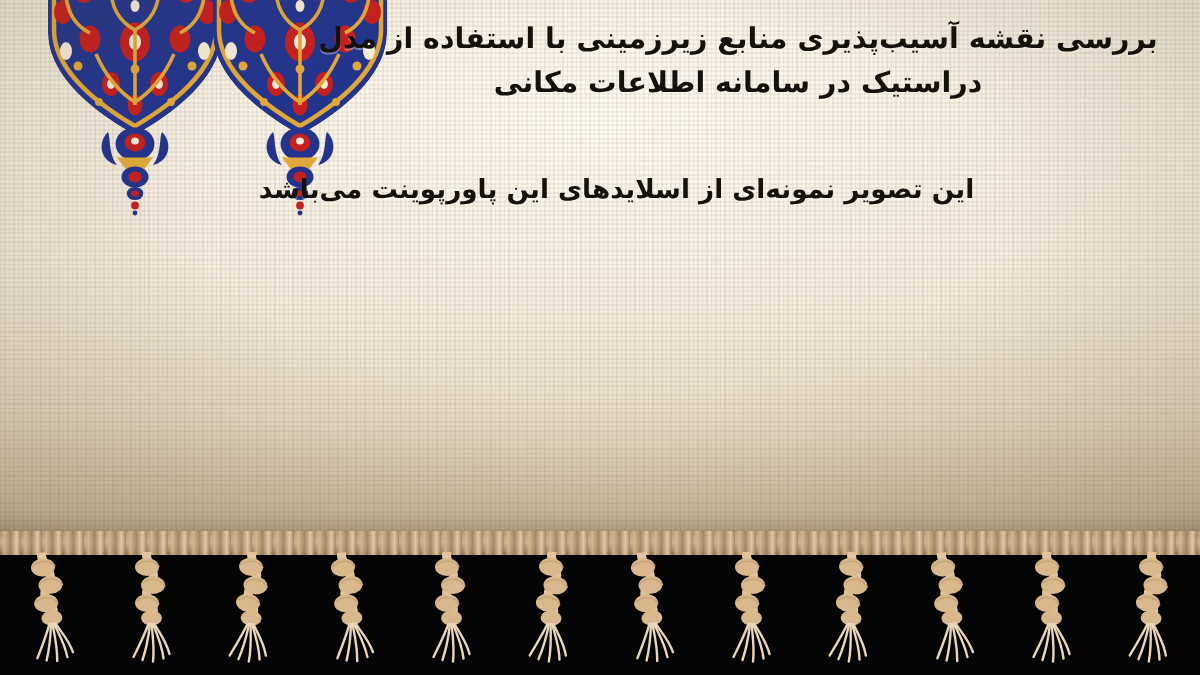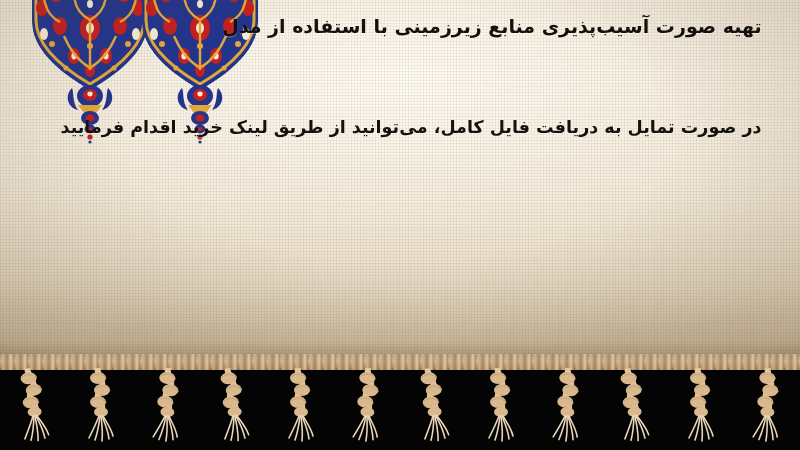--- a/index.html
+++ b/index.html
@@ -282,25 +282,26 @@
         <circle cx="28" cy="60" r="1.6" fill="#23348c"></circle>
       </g>
     </svg>
   </div>
 
   <div class="vignette"></div>
 
   <div class="text-layer">
 
     <div class="title">
-      <span class="l1">تهیه صورت آسیب‌پذیری منابع زیرزمینی با استفاده از مدل</span>
+      <span class="l1">بررسی نقشه آسیب‌پذیری منابع زیرزمینی با استفاده از مدل</span>
+      <span class="l2">دراستیک در سامانه اطلاعات مکانی</span>
     </div>
 
     <div class="body-block">
-      <div class="body-line">در صورت تمایل به دریافت فایل کامل، می‌توانید از طریق لینک خرید اقدام فرمایید</div>
+      <div class="body-line" style="margin-bottom:2px;">این تصویر نمونه‌ای از اسلایدهای این پاورپوینت می‌باشد</div>
     </div>
 
   </div>
 
   <div class="slide-shadow"></div>
   <div class="fringe-band"></div>
   <div class="edge-roll"></div>
 
   <div id="fringe-tassels">
       <div class="tassel" style="left: 16.3333px; transform: rotate(-5deg);"><svg viewBox="0 0 34 74" width="34" height="74" aria-hidden="true">

